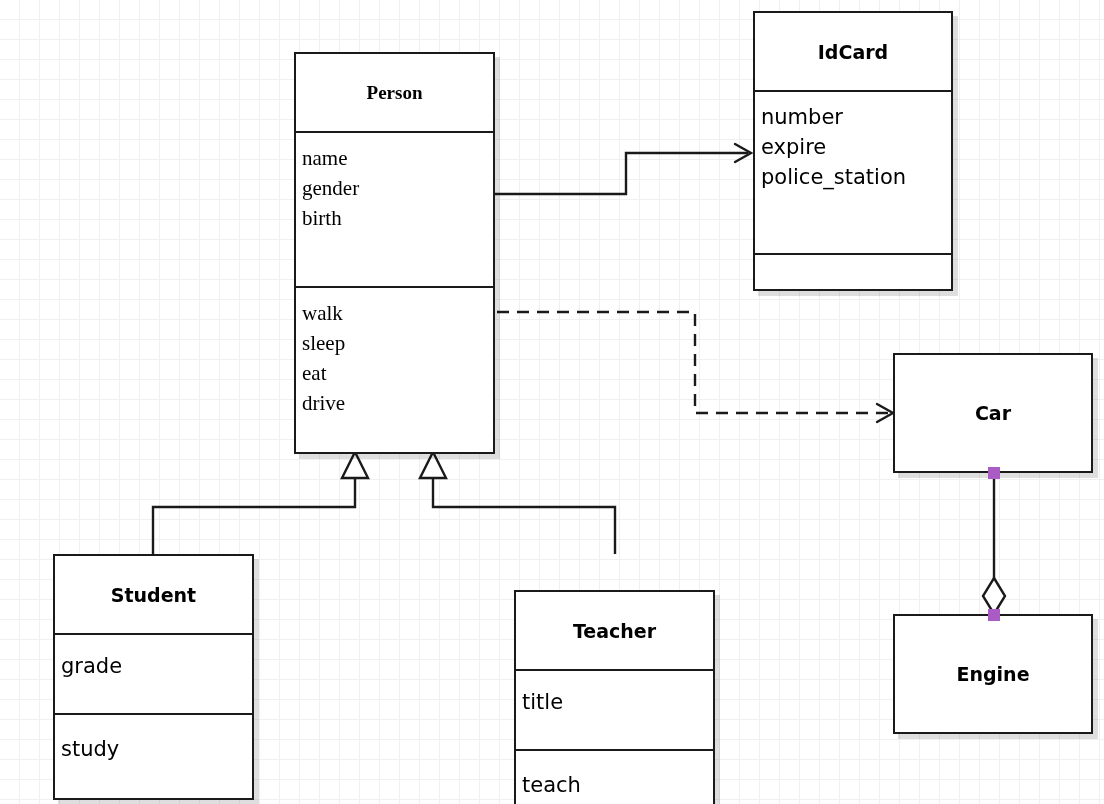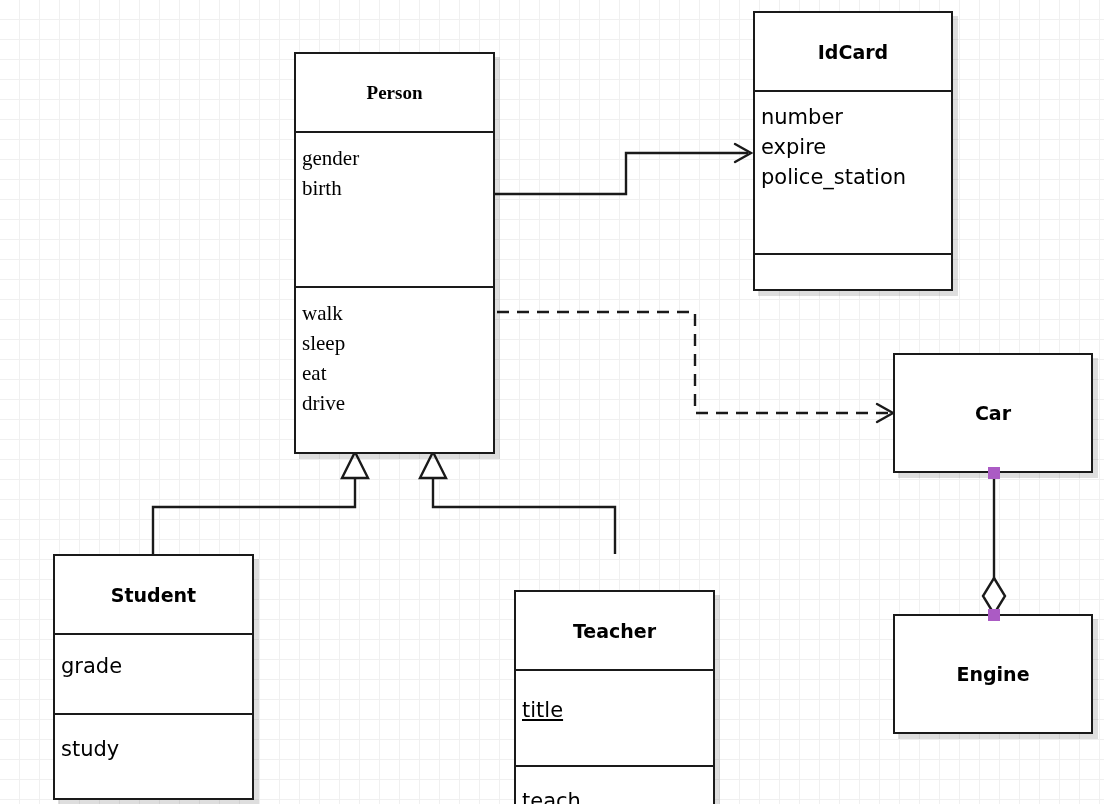--- a/index.html
+++ b/index.html
@@ -102,20 +102,21 @@
 
     <g>
       <path d="M 433 476 L 433 507 L 615 507 L 615 554" fill="none" stroke="#1a1a1a" stroke-width="2.4"></path>
       <polygon points="433,452 446,478 420,478" fill="#ffffff" stroke="#1a1a1a" stroke-width="2.4"></polygon>
     </g>
   </svg>
 
   <div class="uml-class" style="left:294px; top:52px; width:201px; height:402px;font-family:Liberation Serif, serif;">
     <div class="cls-title" style="height:77px;">Person</div>
     <div class="cls-section" style="height:155px;">
+      <div class="cls-row">name</div>
       <div class="cls-row">gender</div>
       <div class="cls-row">birth</div>
     </div>
     <div class="cls-section" style="height:192px;">
       <div class="cls-row">walk</div>
       <div class="cls-row">sleep</div>
       <div class="cls-row">eat</div>
       <div class="cls-row">drive</div>
     </div>
   </div>
@@ -145,21 +146,21 @@
     <div class="cls-section pad-row" style="height:80px;">
       <div class="cls-row">grade</div>
     </div>
     <div class="cls-section pad-row" style="height:85px;">
       <div class="cls-row">study</div>
     </div>
   </div>
 
   <div class="uml-class" style="left:514px; top:554px; width:201px; height:246px;margin-top:36px;">
     <div class="cls-title" style="height:77px;">Teacher</div>
-    <div class="cls-section pad-row" style="height:96px;text-decoration:underline;">
+    <div class="cls-section pad-row" style="height:80px;">
       <div class="cls-row">title</div>
     </div>
     <div class="cls-section pad-row" style="height:85px;">
       <div class="cls-row">teach</div>
     </div>
   </div>
 
 </div>
 
 </body></html>

